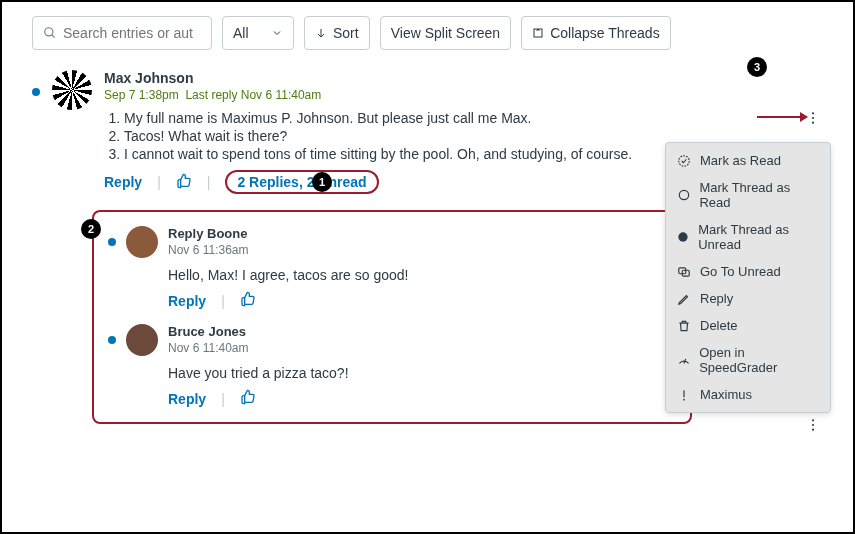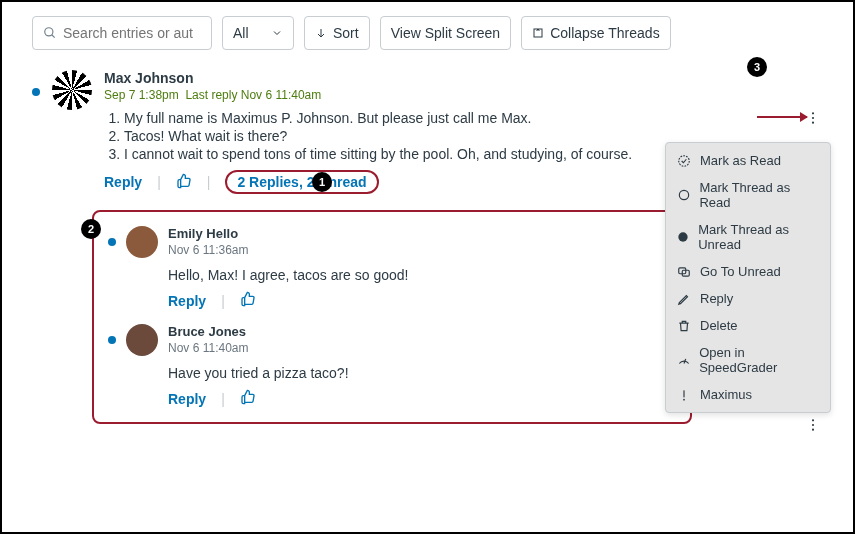--- a/index.html
+++ b/index.html
@@ -132,21 +132,21 @@
     </div>
     <div class="badge badge-1">1</div>
 
     <div class="replies-box">
       <div class="badge badge-2">2</div>
 
       <div class="reply-post">
         <span class="unread-dot" style="margin-top:12px"></span>
         <div class="avatar avatar-small avatar-e"></div>
         <div class="reply-body">
-          <div class="reply-author">Emily Hello</div>
+          <div class="reply-author">Reply Boone</div>
           <div class="reply-meta">Nov 6 11:36am</div>
           <div class="reply-text">Hello, Max! I agree, tacos are so good!</div>
           <div class="actions">
             <span class="reply-link">Reply</span>
             <span class="divider">|</span>
             <span class="like-btn">
               <svg width="16" height="16" viewBox="0 0 24 24" fill="none" stroke="#0374b5" stroke-width="2">
                   <path d="M7 22V10 M3 12v8a2 2 0 0 0 2 2h2V10H5a2 2 0 0 0-2 2z M7 10l4-8a3 3 0 0 1 3 3v3h5a2 2 0 0 1 2 2.3l-1.4 8A2 2 0 0 1 17.6 20H7"></path>
                 </svg>
             </span>

